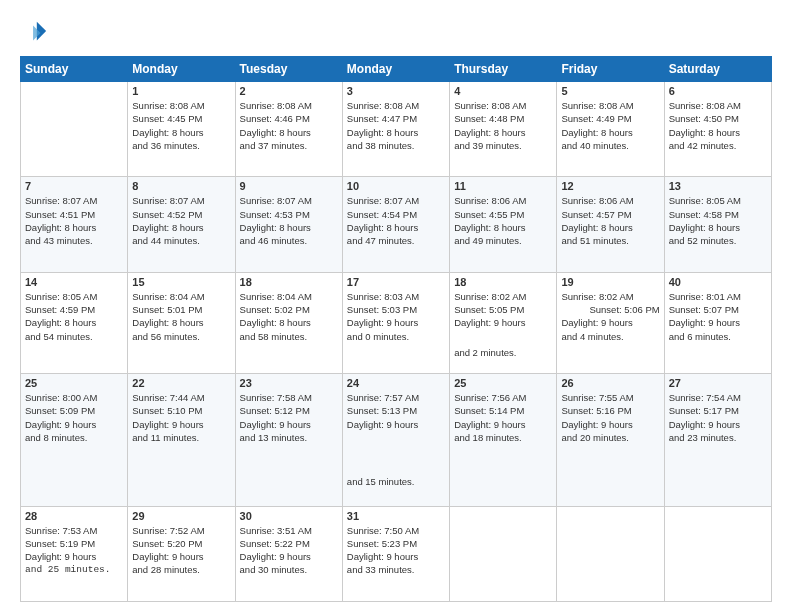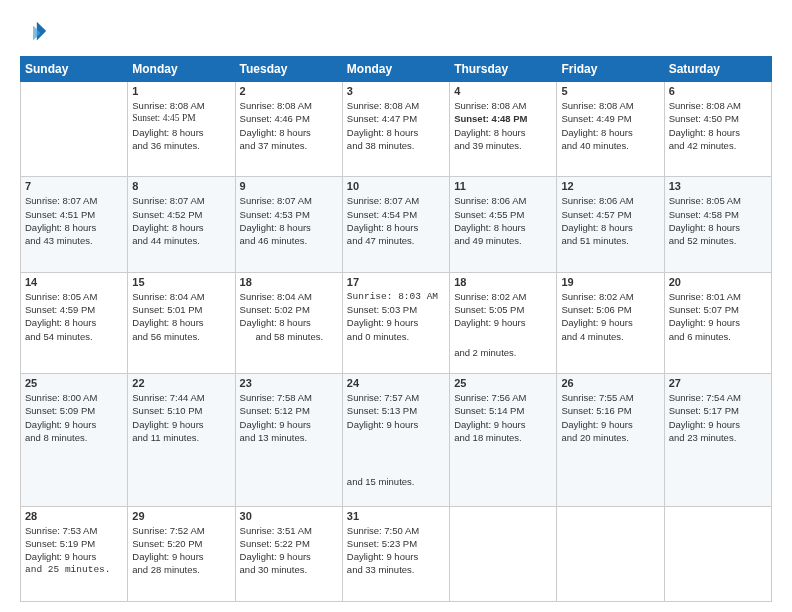--- a/index.html
+++ b/index.html
@@ -121,42 +121,42 @@
           <th>Friday</th>
           <th>Saturday</th>
         </tr>
     </thead>
     <tbody id="calendar-body">
     <tr>
           <td class="empty"></td>
           <td>
             <span class="day-num">1</span>
             <span style="display: block; line-height: 1.4;">Sunrise: 8:08 AM</span>
-            <span style="display: block; line-height: 1.4; font-family: Liberation Serif, serif;">Sunset: 4:45 PM</span>
+            <span style="display: block; line-height: 1.4;">Sunset: 4:45 PM</span>
             <span style="display: block; line-height: 1.4;">Daylight: 8 hours</span>
             <span style="display: block; line-height: 1.4;">and 36 minutes.</span>
           </td>
           <td>
             <span class="day-num">2</span>
             <span style="display: block; line-height: 1.4;">Sunrise: 8:08 AM</span>
             <span style="display: block; line-height: 1.4;">Sunset: 4:46 PM</span>
             <span style="display: block; line-height: 1.4;">Daylight: 8 hours</span>
             <span style="display: block; line-height: 1.4;">and 37 minutes.</span>
           </td>
           <td>
             <span class="day-num">3</span>
             <span style="display: block; line-height: 1.4;">Sunrise: 8:08 AM</span>
             <span style="display: block; line-height: 1.4;">Sunset: 4:47 PM</span>
             <span style="display: block; line-height: 1.4;">Daylight: 8 hours</span>
             <span style="display: block; line-height: 1.4;">and 38 minutes.</span>
           </td>
           <td>
             <span class="day-num">4</span>
             <span style="display: block; line-height: 1.4;">Sunrise: 8:08 AM</span>
-            <span style="display: block; line-height: 1.4; font-weight: bold;">Sunset: 4:48 PM</span>
+            <span style="display: block; line-height: 1.4;">Sunset: 4:48 PM</span>
             <span style="display: block; line-height: 1.4;">Daylight: 8 hours</span>
             <span style="display: block; line-height: 1.4;">and 39 minutes.</span>
           </td>
           <td>
             <span class="day-num">5</span>
             <span style="display: block; line-height: 1.4;">Sunrise: 8:08 AM</span>
             <span style="display: block; line-height: 1.4;">Sunset: 4:49 PM</span>
             <span style="display: block; line-height: 1.4;">Daylight: 8 hours</span>
             <span style="display: block; line-height: 1.4;">and 40 minutes.</span>
           </td>
@@ -232,45 +232,45 @@
             <span style="display: block; line-height: 1.4;">Sunrise: 8:04 AM</span>
             <span style="display: block; line-height: 1.4;">Sunset: 5:01 PM</span>
             <span style="display: block; line-height: 1.4;">Daylight: 8 hours</span>
             <span style="display: block; line-height: 1.4;">and 56 minutes.</span>
           </td>
           <td>
             <span class="day-num">18</span>
             <span style="display: block; line-height: 1.4;">Sunrise: 8:04 AM</span>
             <span style="display: block; line-height: 1.4;">Sunset: 5:02 PM</span>
             <span style="display: block; line-height: 1.4;">Daylight: 8 hours</span>
-            <span style="display: block; line-height: 1.4; margin-left: 16px;">and 58 minutes.</span>
+            <span style="display: block; line-height: 1.4;">and 58 minutes.</span>
           </td>
           <td>
             <span class="day-num">17</span>
-            <span style="display: block; line-height: 1.4; font-family: Liberation Mono, monospace;">Sunrise: 8:03 AM</span>
+            <span style="display: block; line-height: 1.4;">Sunrise: 8:03 AM</span>
             <span style="display: block; line-height: 1.4;">Sunset: 5:03 PM</span>
             <span style="display: block; line-height: 1.4;">Daylight: 9 hours</span>
             <span style="display: block; line-height: 1.4;">and 0 minutes.</span>
           </td>
           <td>
             <span class="day-num">18</span>
             <span style="display: block; line-height: 1.4;">Sunrise: 8:02 AM</span>
             <span style="display: block; line-height: 1.4;">Sunset: 5:05 PM</span>
             <span style="display: block; line-height: 1.4;">Daylight: 9 hours</span>
             <span style="display: block; line-height: 1.4; margin-top: 16px;">and 2 minutes.</span>
           </td>
           <td>
             <span class="day-num">19</span>
             <span style="display: block; line-height: 1.4;">Sunrise: 8:02 AM</span>
-            <span style="display: block; line-height: 1.4;">Sunset: 5:06 PM</span>
+            <span style="display: block; line-height: 1.4; text-align: right;">Sunset: 5:06 PM</span>
             <span style="display: block; line-height: 1.4;">Daylight: 9 hours</span>
             <span style="display: block; line-height: 1.4;">and 4 minutes.</span>
           </td>
           <td>
-            <span class="day-num">20</span>
+            <span class="day-num">40</span>
             <span style="display: block; line-height: 1.4;">Sunrise: 8:01 AM</span>
             <span style="display: block; line-height: 1.4;">Sunset: 5:07 PM</span>
             <span style="display: block; line-height: 1.4;">Daylight: 9 hours</span>
             <span style="display: block; line-height: 1.4;">and 6 minutes.</span>
           </td>
         </tr>
         <tr>
           <td>
             <span class="day-num">25</span>
             <span style="display: block; line-height: 1.4;">Sunrise: 8:00 AM</span>

